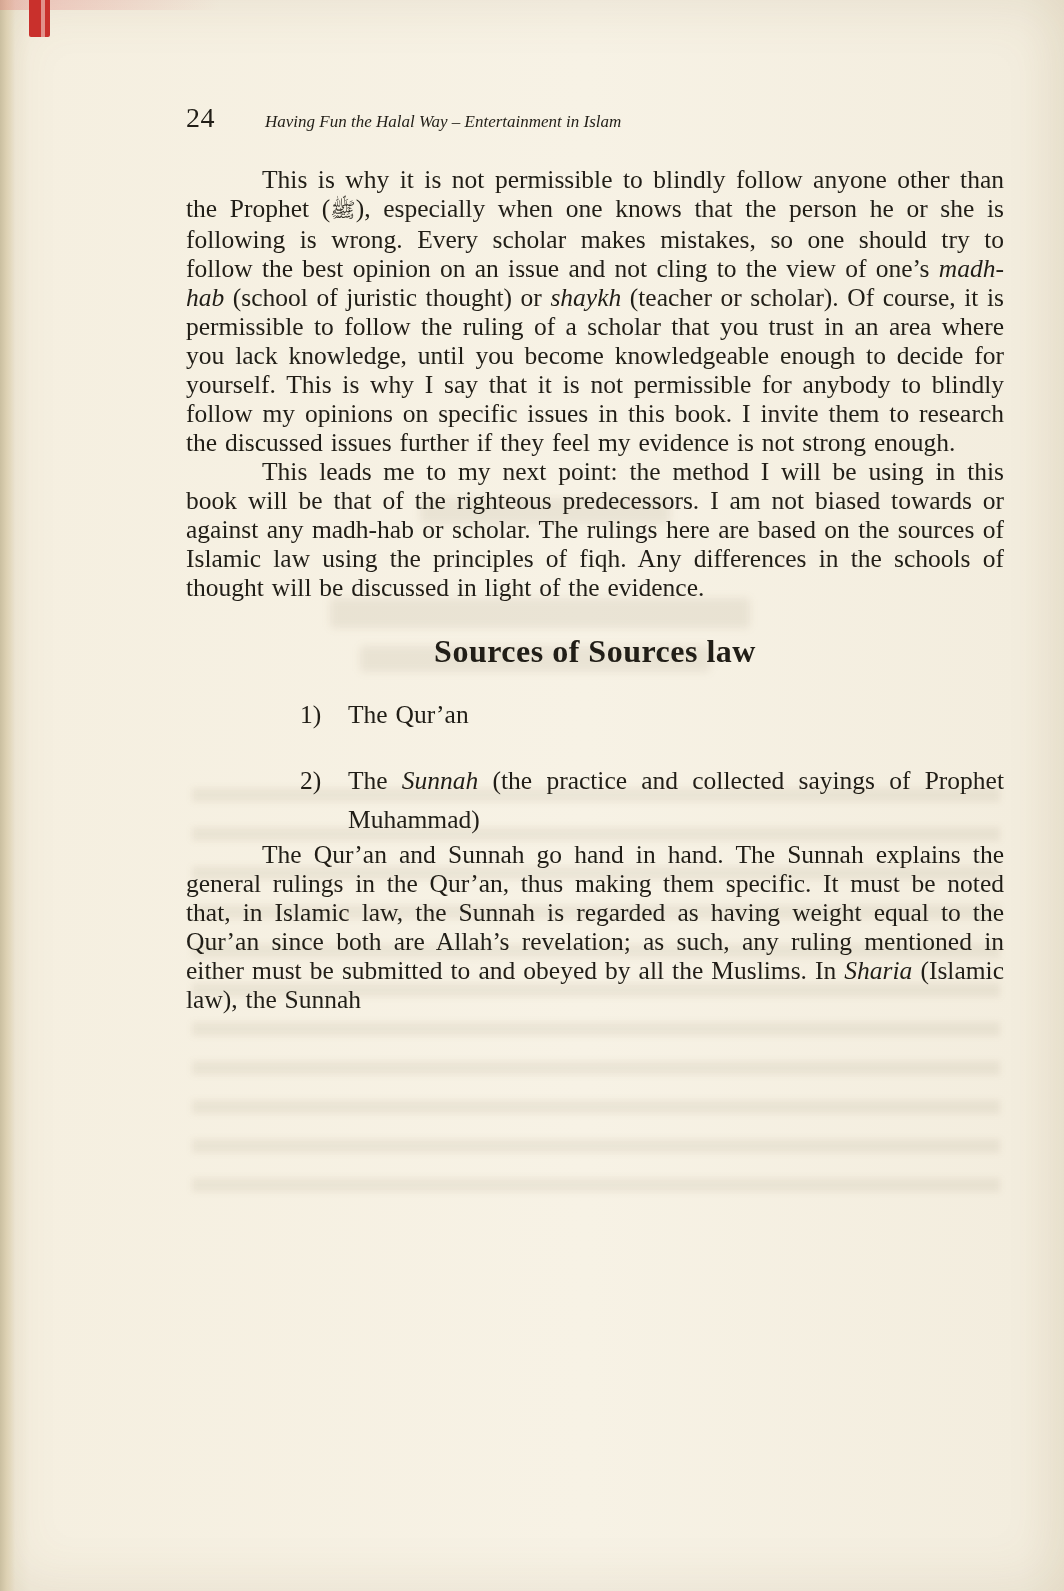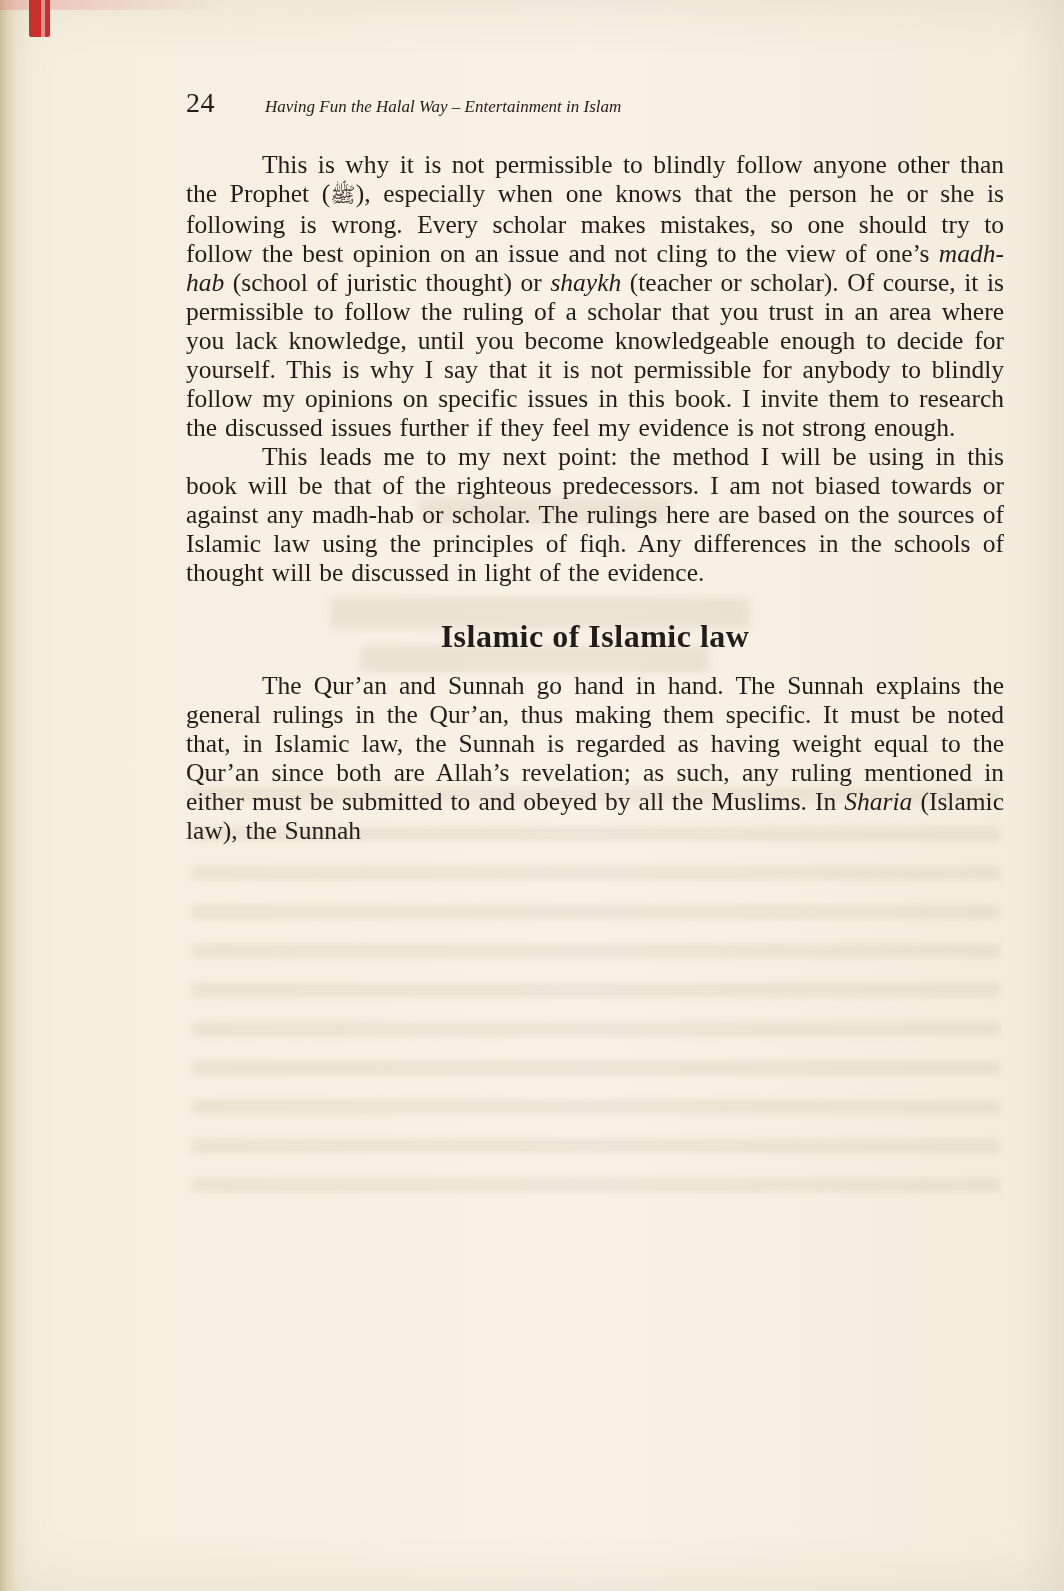--- a/index.html
+++ b/index.html
@@ -34,21 +34,21 @@
     position: absolute;
     left: 29px; top: 0;
     width: 21px; height: 37px;
     background: linear-gradient(90deg, #c9302c 0%, #c9302c 55%, #e2908a 55%, #e2908a 75%, #c9302c 75%);
     border-bottom-left-radius: 2px;
     border-bottom-right-radius: 2px;
   }
   .content {
     position: absolute;
     left: 186px;
-    top: 87px;
+    top: 102px;
     width: 818px;
   }
   .running-head {
     display: flex;
     align-items: baseline;
     margin-bottom: 31px;
   }
   .pageno {
     font-size: 28px;
     letter-spacing: 0.5px;
@@ -139,21 +139,23 @@
 
     <header class="running-head">
       <span class="pageno">24</span>
       <span class="running-title">Having Fun the Halal Way – Entertainment in Islam</span>
     </header>
 
     <p class="body indent"><span>This is why it is not permissible to blindly follow anyone other than the Prophet (</span><span class="prophet-symbol">ﷺ</span><span>), especially when one knows that the person he or she is following is wrong. Every scholar makes mistakes, so one should try to follow the best opinion on an issue and not cling to the view of one’s </span><i>madh-hab</i><span> (school of juristic thought) or </span><i>shaykh</i><span> (teacher or scholar). Of course, it is permissible to follow the ruling of a scholar that you trust in an area where you lack knowledge, until you become knowledgeable enough to decide for yourself. This is why I say that it is not permissible for anybody to blindly follow my opinions on specific issues in this book. I invite them to research the discussed issues further if they feel my evidence is not strong enough.</span></p>
 
     <p class="body indent">This leads me to my next point: the method I will be using in this book will be that of the righteous predecessors. I am not biased towards or against any madh-hab or scholar. The rulings here are based on the sources of Islamic law using the principles of fiqh. Any differences in the schools of thought will be discussed in light of the evidence.</p>
 
-    <h2 class="section-heading">Islamic of Islamic law</h2>
+    <h2 class="section-heading">Sources of Sources law</h2>
 
 
+    <p class="list-item"><span class="marker">1)</span><span>The Qur’an</span></p>
 
+    <p class="list-item"><span class="marker">2)</span><span>The </span><i>Sunnah</i><span> (the practice and collected sayings of Prophet Muhammad)</span></p>
 
     <p class="body indent after-list"><span>The Qur’an and Sunnah go hand in hand. The Sunnah explains the general rulings in the Qur’an, thus making them specific. It must be noted that, in Islamic law, the Sunnah is regarded as having weight equal to the Qur’an since both are Allah’s revelation; as such, any ruling mentioned in either must be submitted to and obeyed by all the Muslims. In </span><i>Sharia</i><span> (Islamic law), the Sunnah</span></p>
 
   </div>
 </div>
 
 </body></html>

